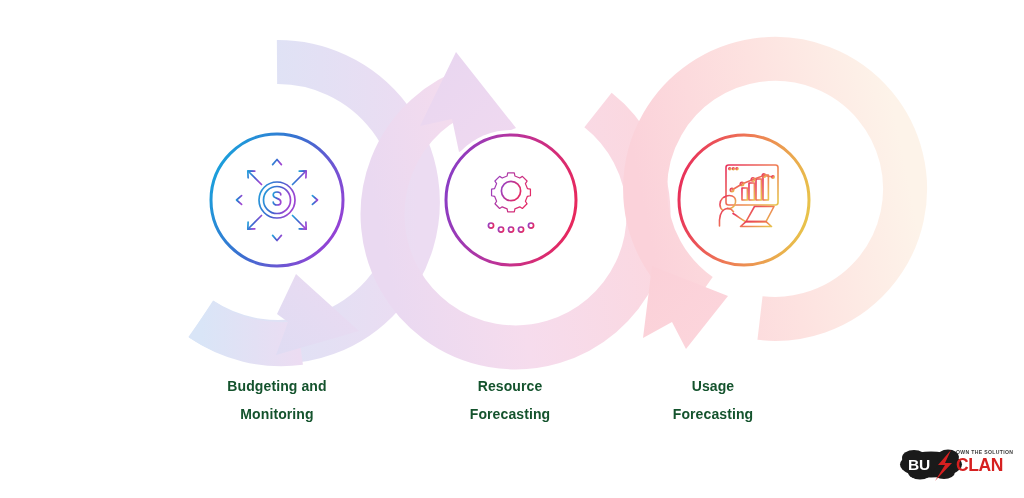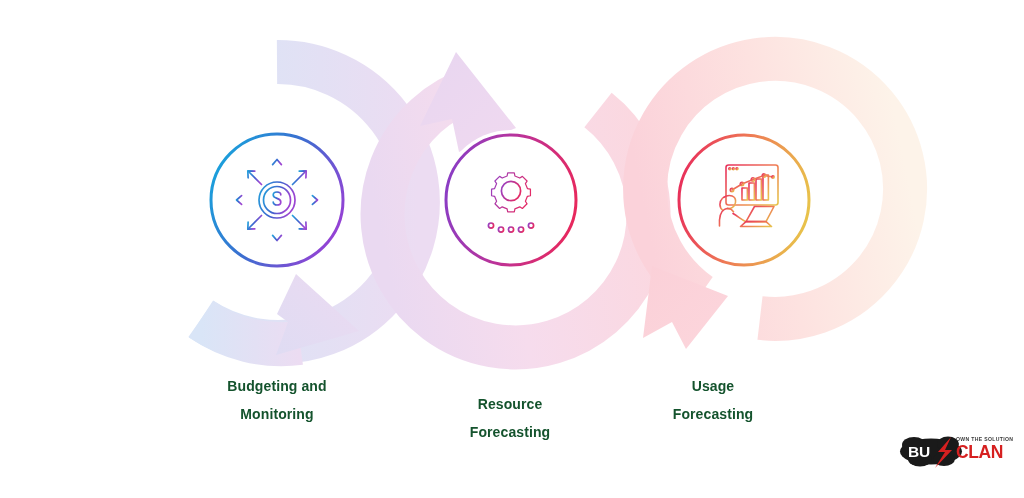--- a/index.html
+++ b/index.html
@@ -20,27 +20,27 @@
     font-size:14px;
     line-height:28px;
     font-weight:700;
     letter-spacing:.1px;
     width:260px;
   }
   .step-label .l1{display:block;}
   .step-label .l2{display:block;}
 
   #label-0{left:147px;top:372px;}
-  #label-1{left:380px;top:390px;}
+  #label-1{left:380px;top:372px;}
   #label-2{left:583px;top:372px;}
 
   
   #logo{
     position:absolute;
-    left:898px;top:428px;
+    left:898px;top:441px;
     width:116px;height:46px;
   }
   #logo svg{display:block;}
 </style>
 </head>
 <body>
 
 <div id="stage">
 
   <svg id="flow-svg" viewBox="0 0 1024 498">

